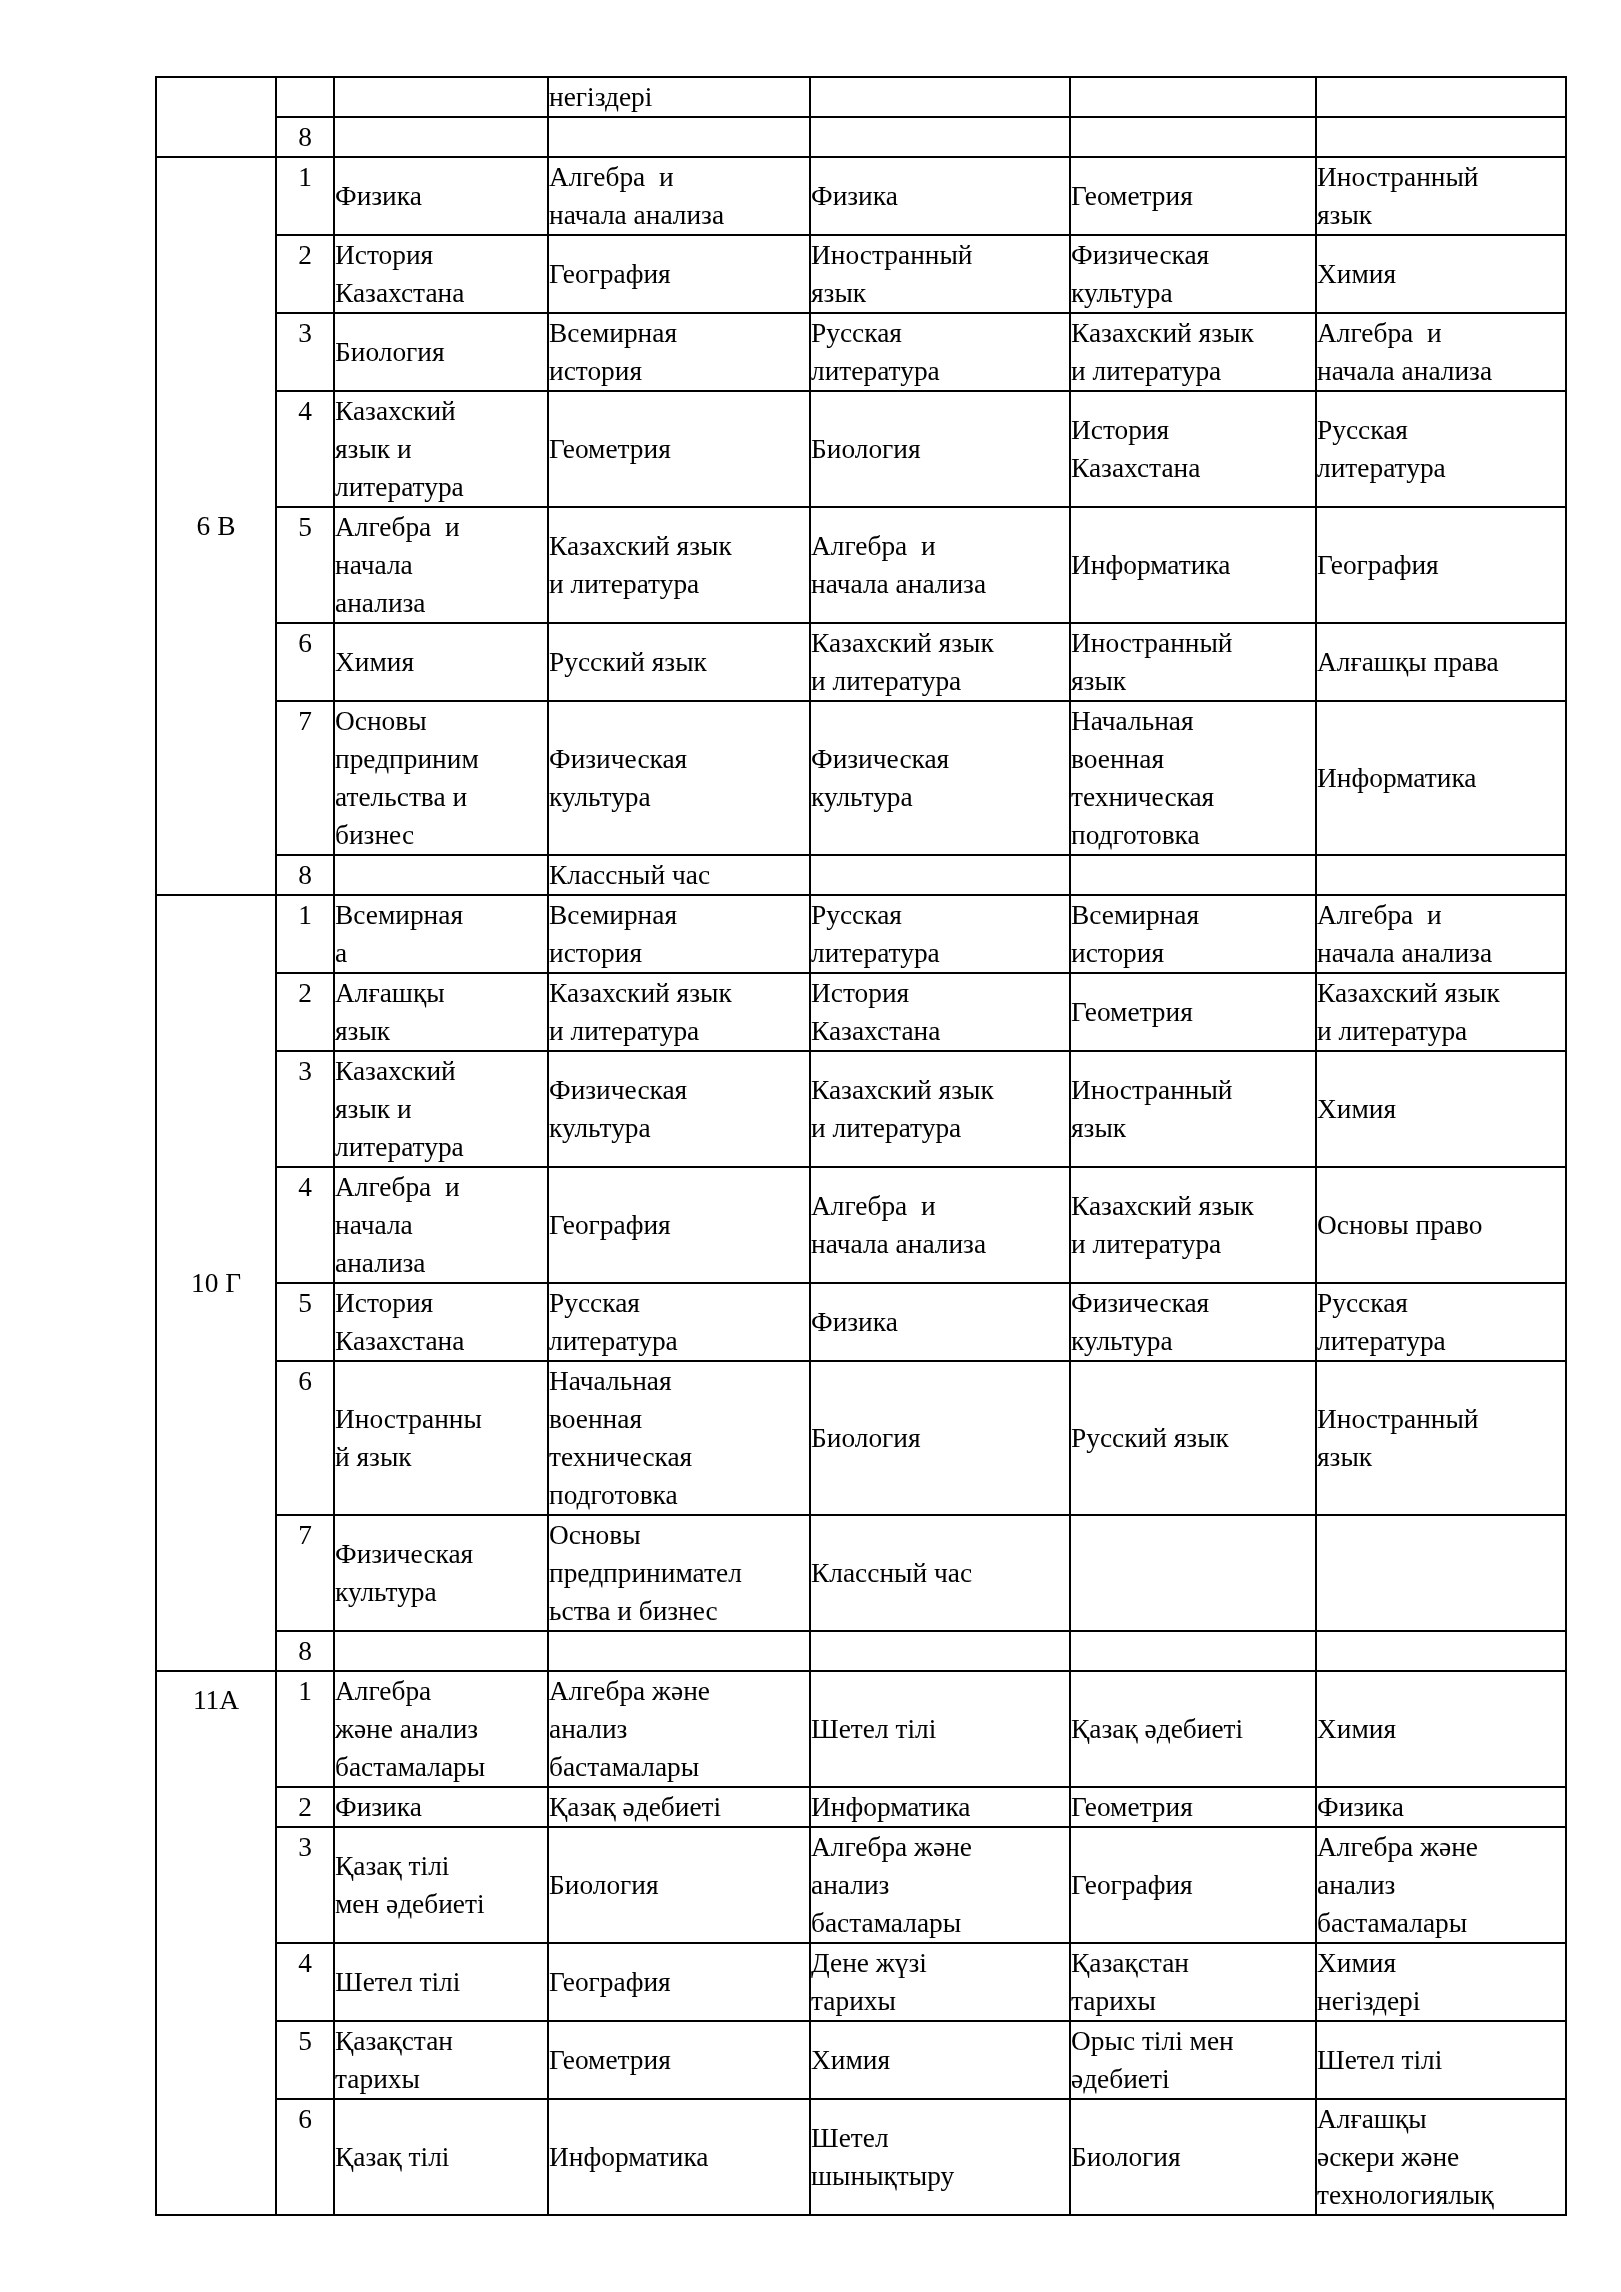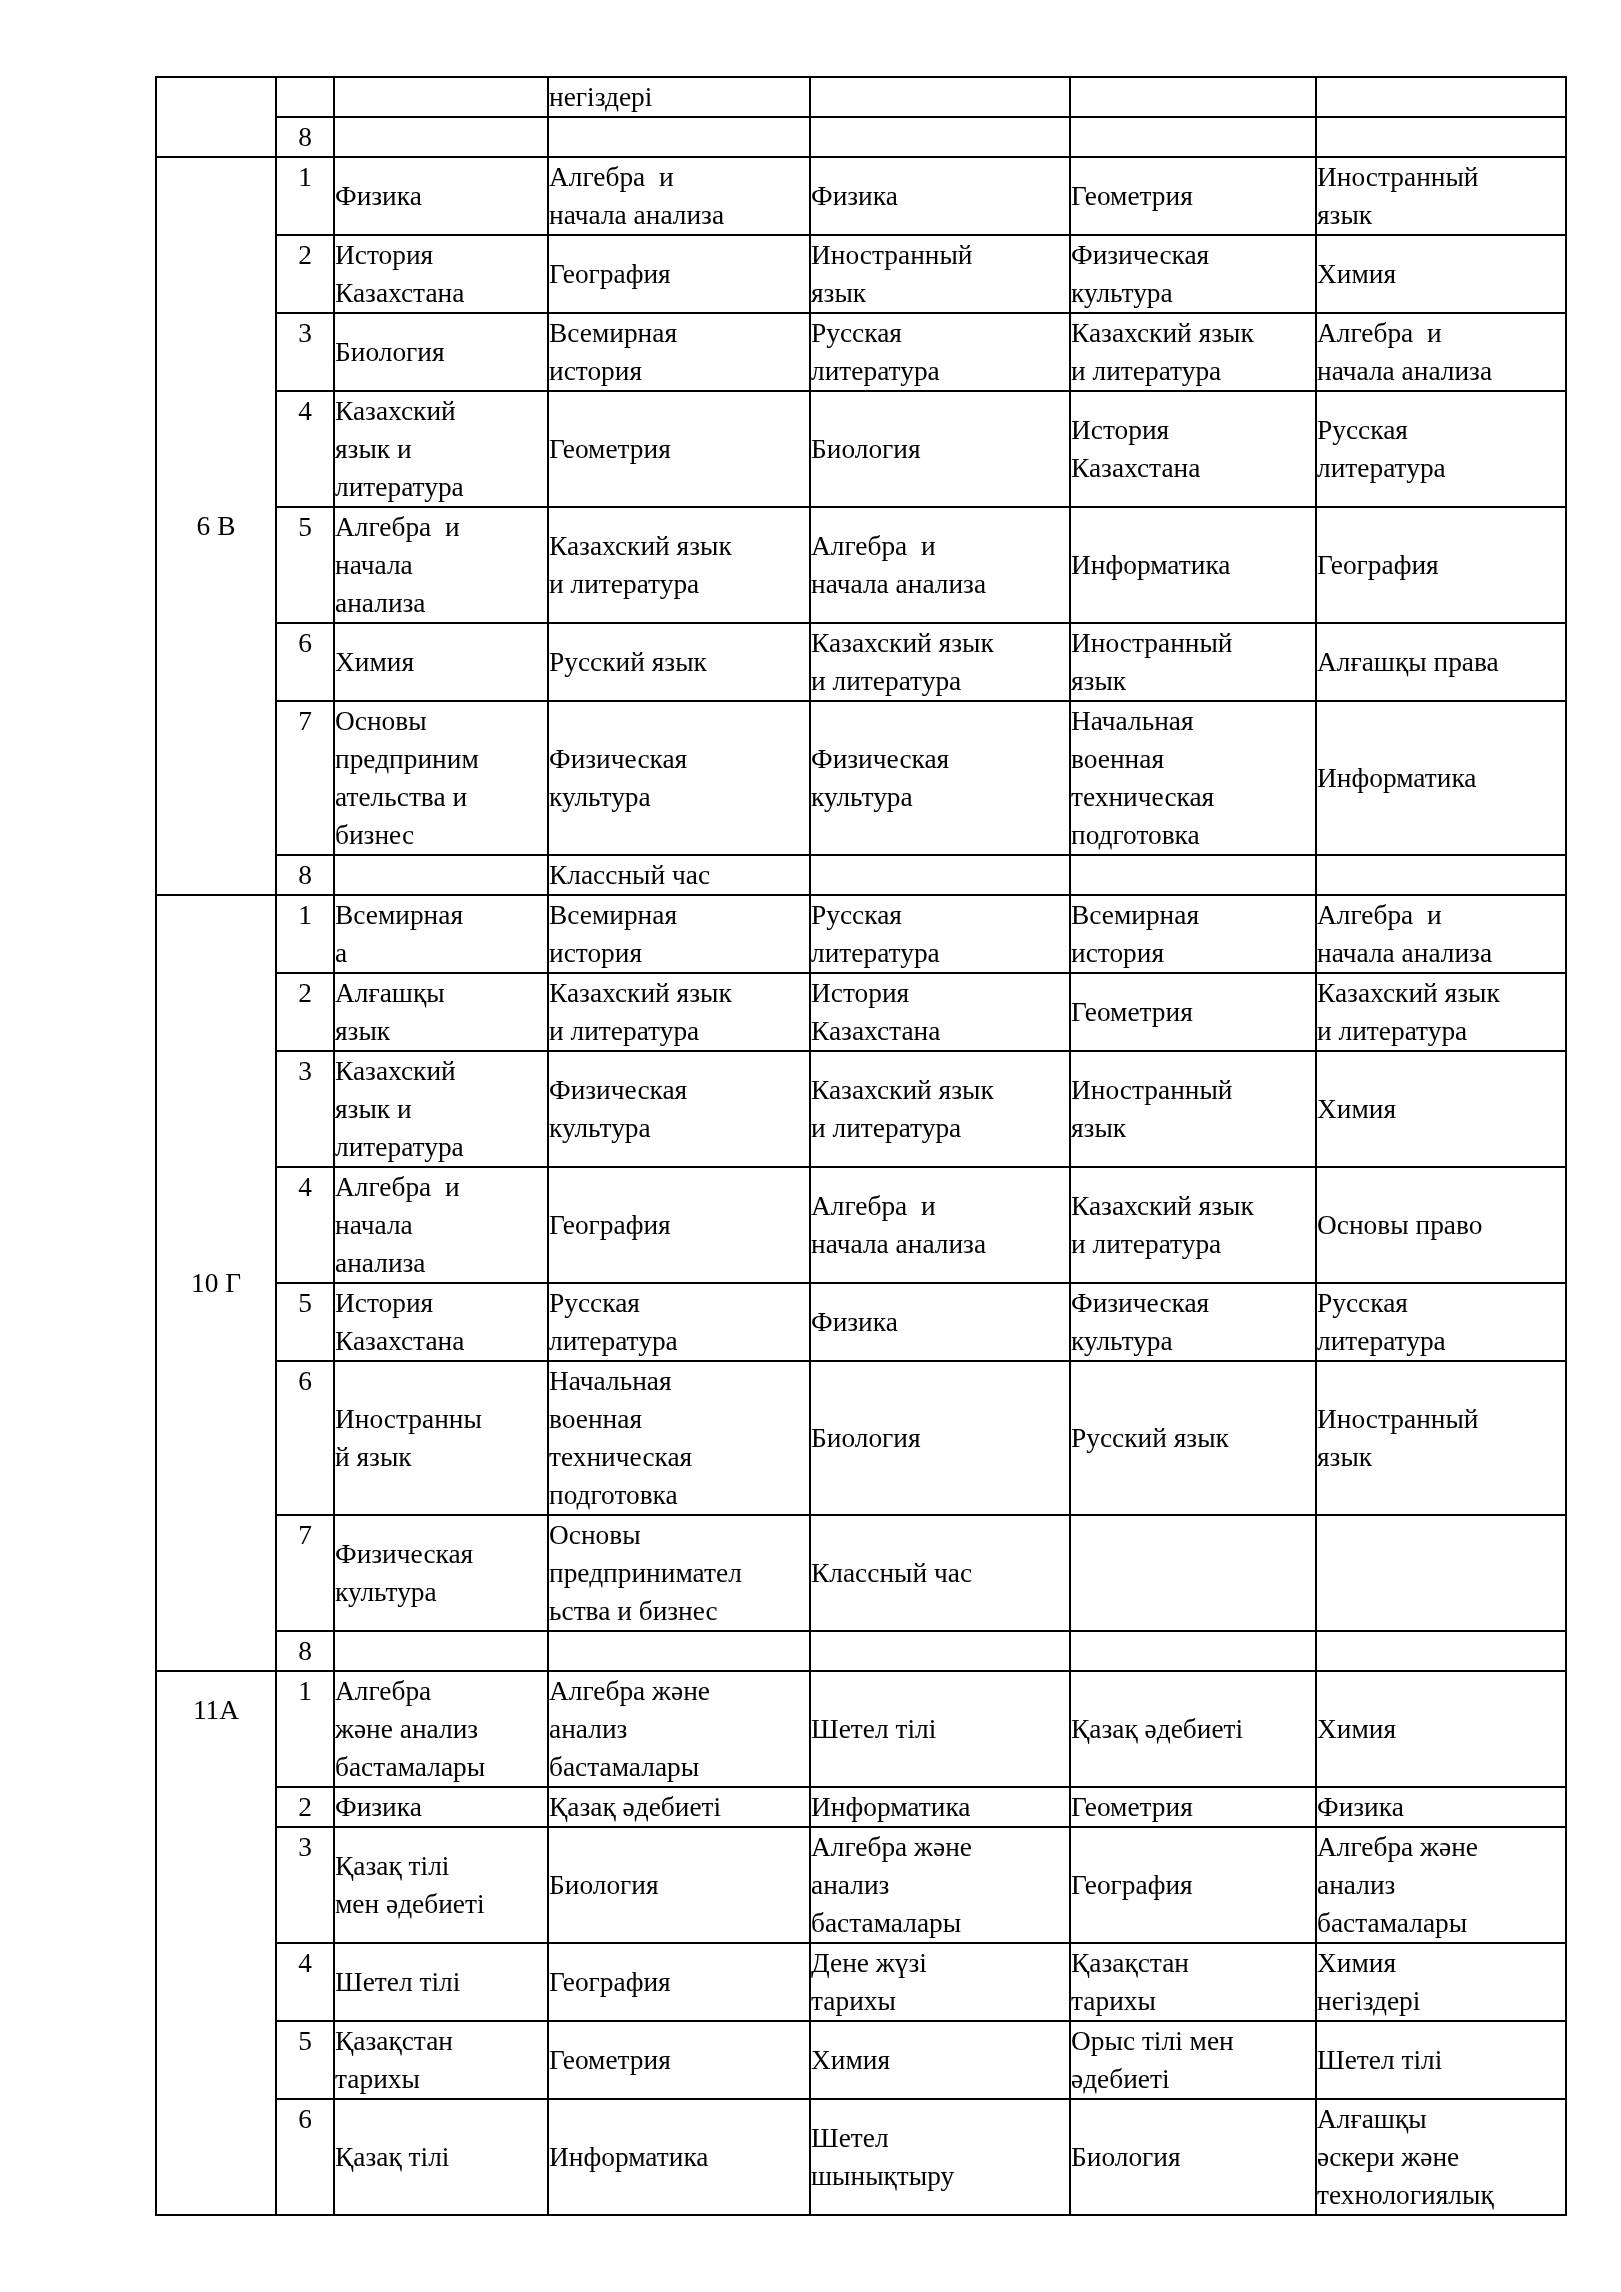--- a/index.html
+++ b/index.html
@@ -51,21 +51,21 @@
     text-align: center;
     vertical-align: middle;
     font-size: 28px;
     white-space: pre;
   }
   tr.block-start td {
     border-top: 2.9px solid #000;
   }
   tbody.last-block td.klass {
     vertical-align: top;
-    padding-top: 19px;
+    padding-top: 9px;
   }
 </style>
 </head>
 <body>
 
 <div class="sheet">
   <table class="timetable">
     <colgroup>
       <col style="width:120px">
       <col style="width:58px">

